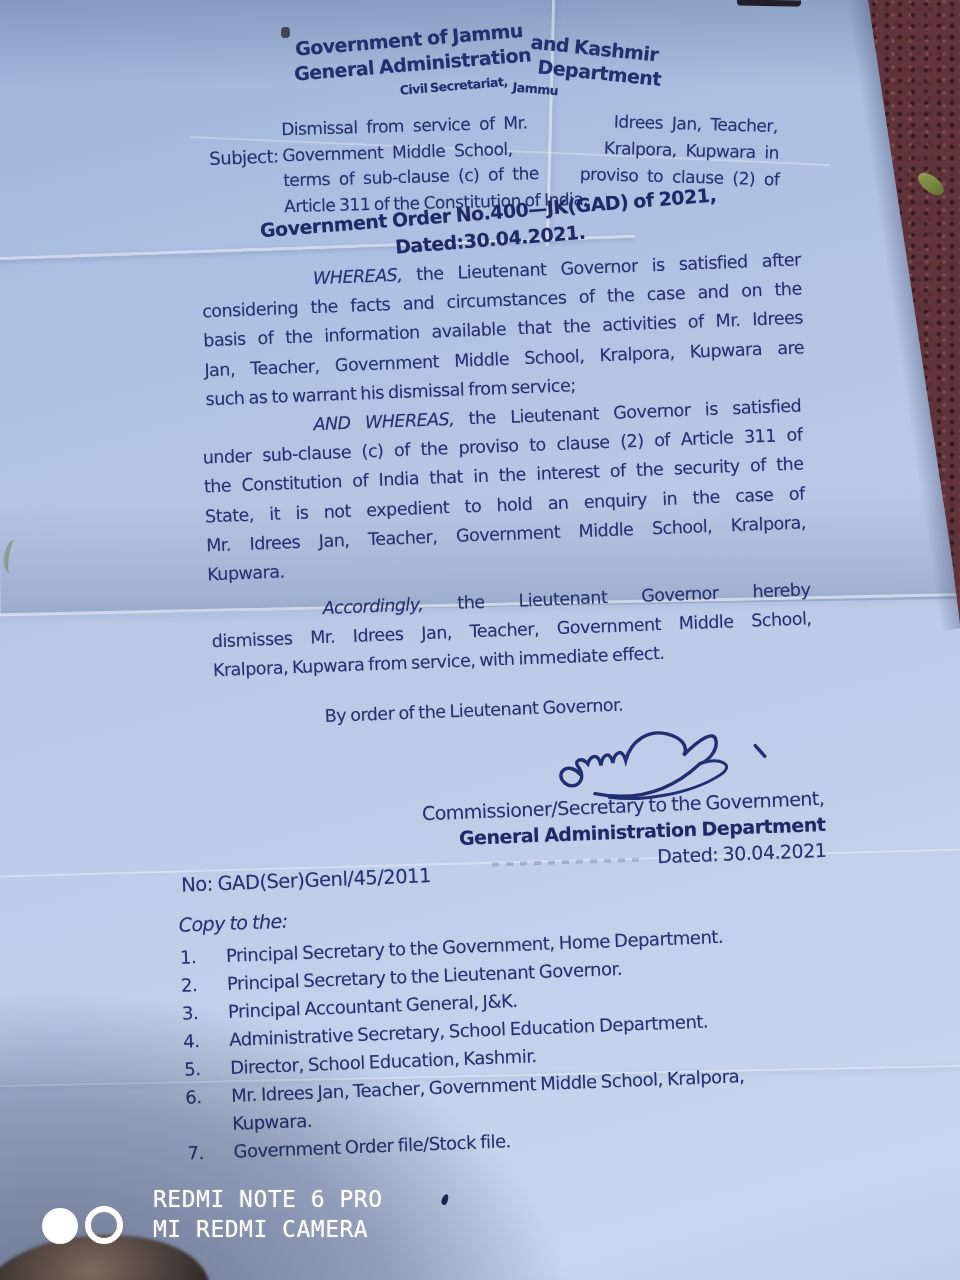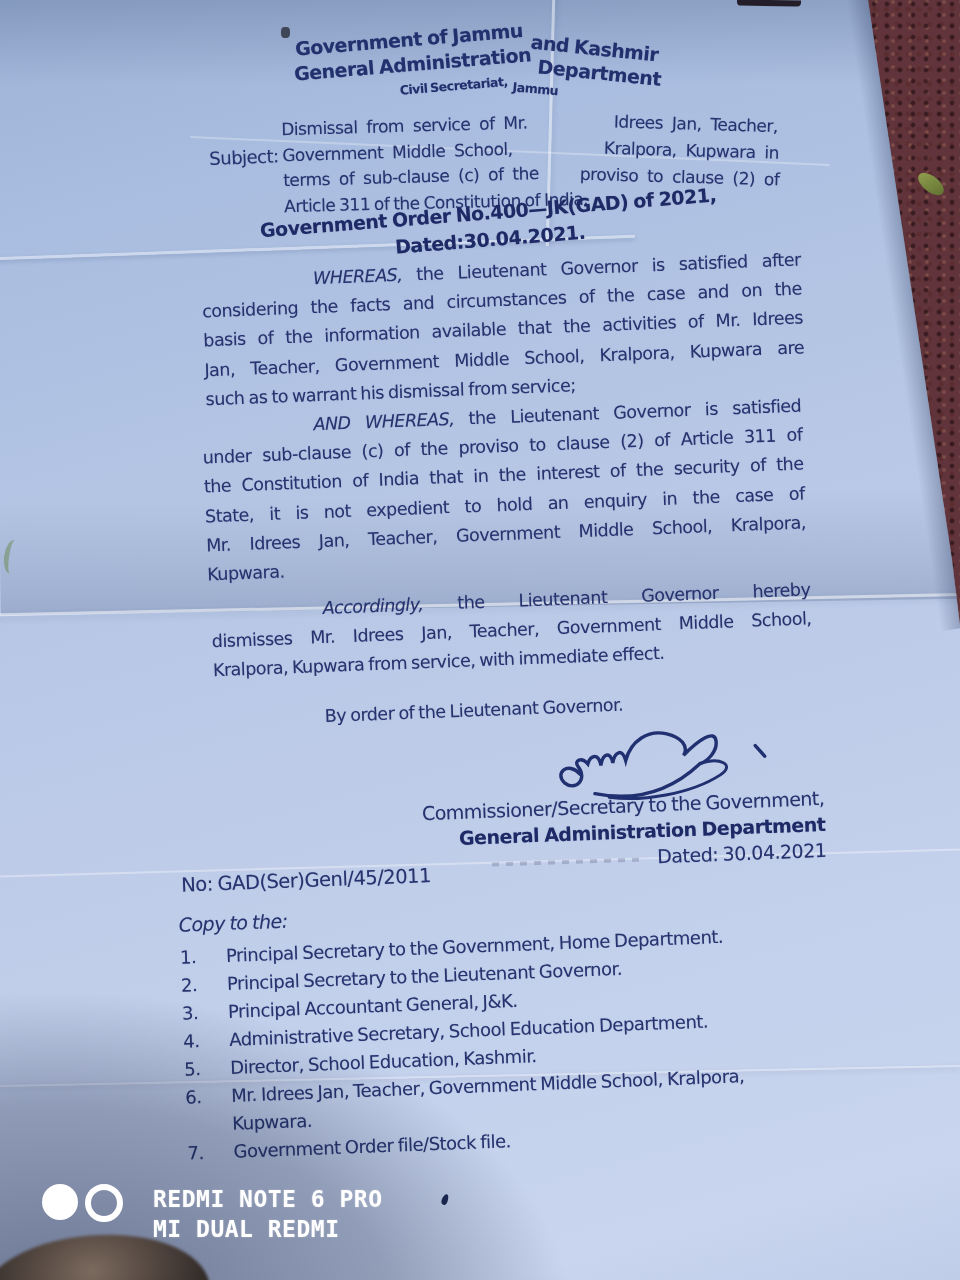--- a/index.html
+++ b/index.html
@@ -77,21 +77,21 @@
   .copy-list{left:168px;top:932px;width:672px;font-size:18px;}
   .c-item{display:flex;line-height:28px;}
   .c-num{width:46px;flex:none;}
   .c-text{flex:1;}
   
   .shade-bl{position:absolute;inset:0;pointer-events:none;
     background:radial-gradient(ellipse 760px 500px at 6% 104%,rgba(22,32,62,.55) 0%,rgba(22,32,62,.30) 45%,rgba(22,32,62,0) 68%);}
   .thumb{position:absolute;left:-20px;top:1235px;width:230px;height:120px;border-radius:45% 55% 40% 40%;
     background:radial-gradient(ellipse at 50% 30%,#7b6a5e 0%,#574a43 35%,#332c29 70%,#201c1a 100%);
     transform:rotate(-8deg);filter:blur(1.5px);}
-  .watermark{position:absolute;left:42px;top:1184px;display:flex;align-items:flex-start;color:#fff;font-weight:bold;}
+  .watermark{position:absolute;left:42px;top:1184px;display:flex;align-items:flex-end;color:#fff;}
   .wm-circle-filled{width:36px;height:36px;border-radius:50%;background:#fff;flex:none;}
   .wm-circle-ring{width:38px;height:38px;border:6px solid #fff;border-radius:50%;box-sizing:border-box;margin-left:7px;flex:none;}
   .wm-text{margin-left:30px;font-family:"DejaVu Sans Mono",monospace;font-size:23px;line-height:30px;letter-spacing:.5px;text-shadow:0 0 2px rgba(255,255,255,.35);}
 </style>
 </head>
 <body>
 
 <div class="frame">
 
   <div class="paper">
@@ -217,17 +217,17 @@
   </div>
 
   <div class="shade-bl"></div>
   <div class="thumb"></div>
 
   <div class="watermark">
     <span class="wm-circle-filled"></span>
     <span class="wm-circle-ring"></span>
     <div class="wm-text">
       <div>REDMI NOTE 6 PRO</div>
-      <div>MI DUAL REDMI</div>
+      <div>MI REDMI CAMERA</div>
     </div>
   </div>
 
 </div>
 
 </body></html>

